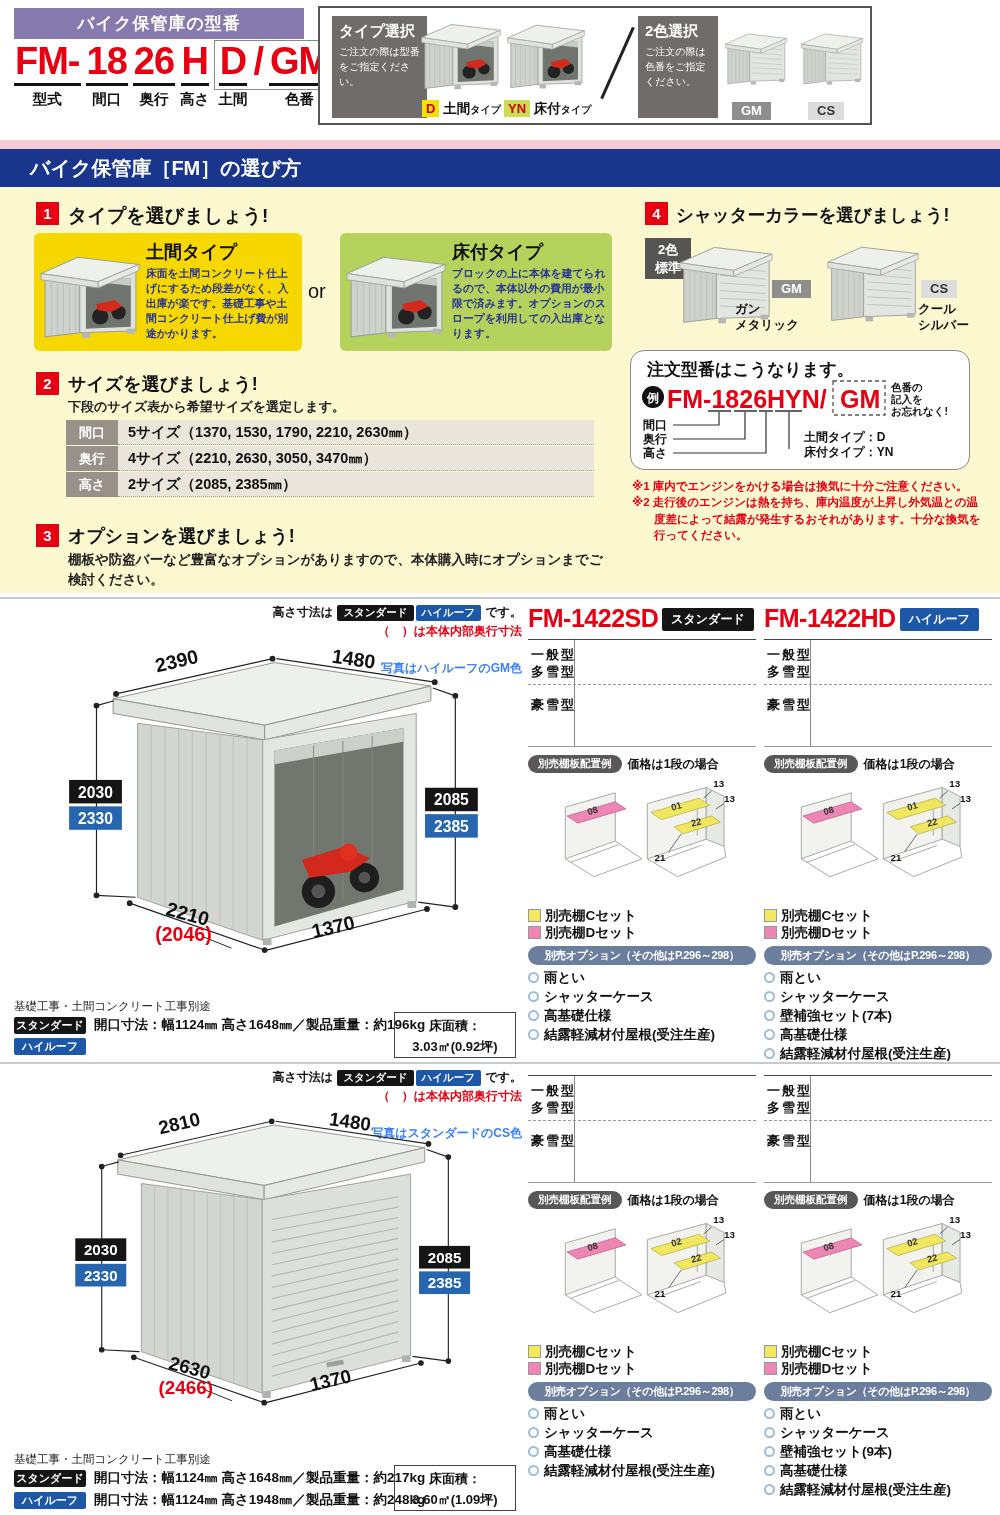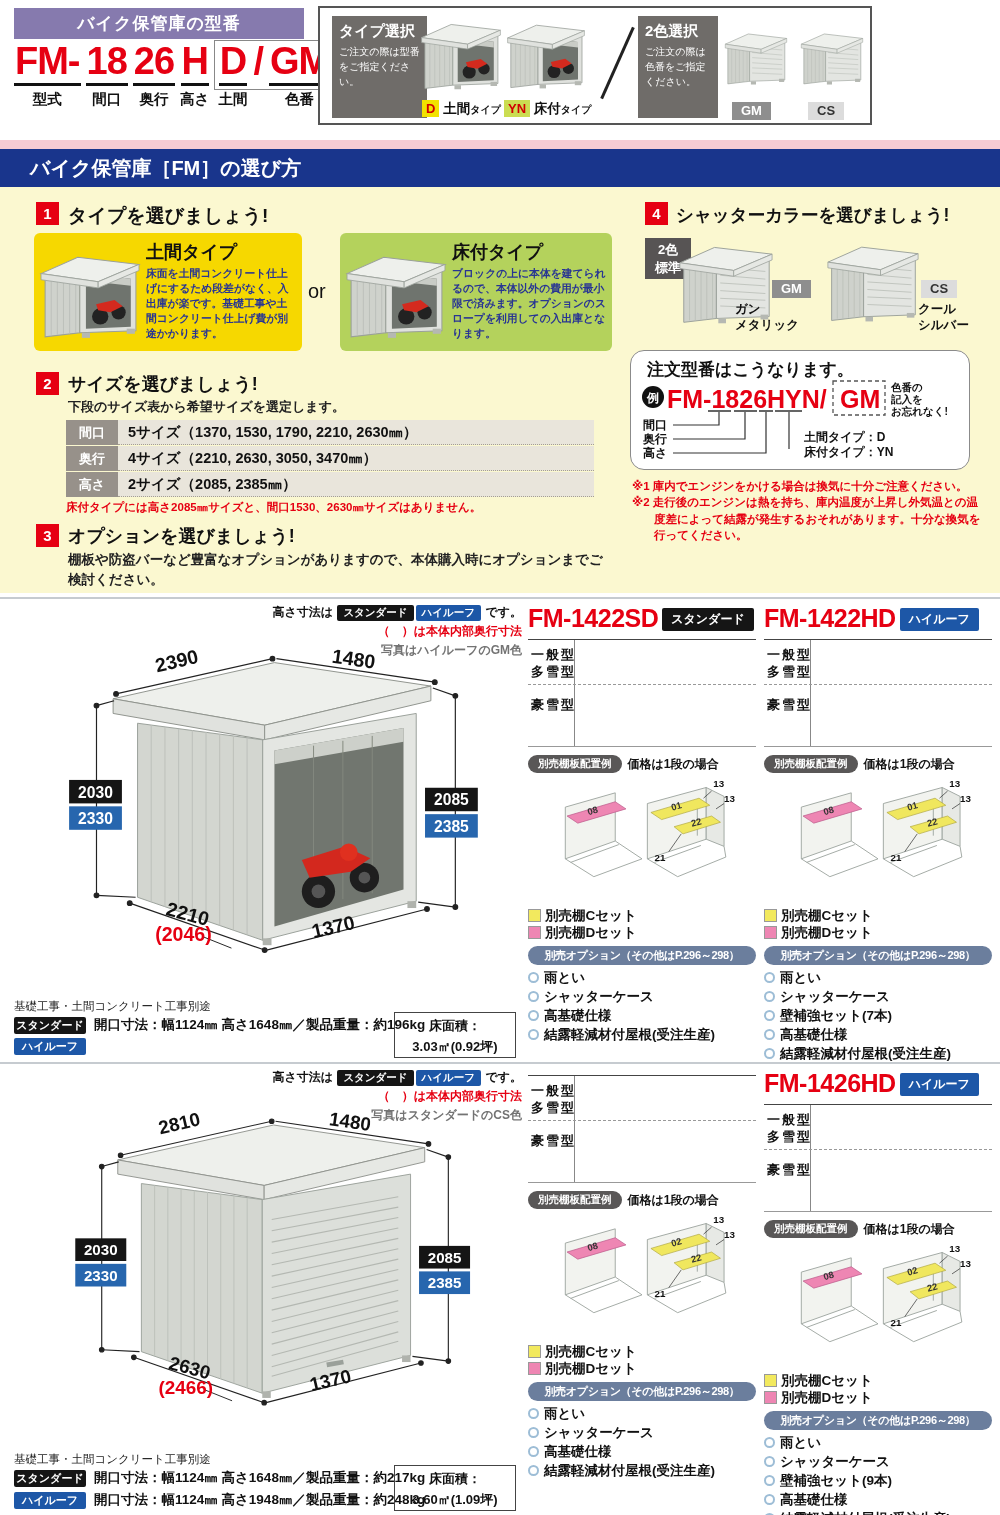--- a/index.html
+++ b/index.html
@@ -56,21 +56,21 @@
 .orderbox{left:630px;top:350px;width:340px;height:120px;background:#fff;
   border:1.5px solid #8b8b8b;border-radius:14px}
 .ordertitle{position:absolute;left:16px;top:7px;font-size:17px;font-weight:bold}
 
 .sep{position:absolute;left:0;width:1000px;border-top:2px solid #c6cbd0}
 .hnote{position:absolute;width:250px;text-align:right;font-size:12px;font-weight:bold}
 .hnote .bstd,.hnote .bhigh{display:inline-block;color:#fff;font-size:10.5px;
   padding:1px 6px;border-radius:2px;margin:0 1px}
 .bstd{background:#151515}.bhigh{background:#1d57a7}
 .hnote .inner{color:#e60012;margin-top:2px}
-.hnote .photo{color:#737373;font-weight:bold;margin-top:2px}
+.hnote .photo{color:#3b82f6;font-weight:bold;margin-top:20px}
 .basenote{position:absolute;font-size:11.5px;color:#222}
 .specrow{position:absolute;display:flex;align-items:center}
 .specbadge{width:72px;text-align:center;color:#fff;font-size:11px;font-weight:bold;
   line-height:17px;border-radius:2px;flex:none}
 .spectext{font-size:13.5px;font-weight:bold;padding-left:8px;white-space:nowrap}
 .floorbox{position:absolute;width:122px;height:46px;border:1.5px solid #444;
   text-align:center;font-size:13px;font-weight:bold;line-height:1.6;padding-top:3px}
 .col{position:absolute;width:228px}
 .mname{font-size:25px;font-weight:bold;color:#e60012;letter-spacing:-0.5px}
 .mbadge{display:inline-block;color:#fff;font-size:12px;font-weight:bold;
@@ -248,21 +248,20 @@
     </div>
     <div class="sizerow">
       <span class="sizelabel">奥行</span>
       <span class="sizeval">4サイズ（2210, 2630, 3050, 3470㎜）</span>
     </div>
     <div class="sizerow">
       <span class="sizelabel">高さ</span>
       <span class="sizeval">2サイズ（2085, 2385㎜）</span>
     </div>
   </div>
-  <span class="rednote" style="left:66px;top:500px;font-size:11.5px">床付タイプには高さ2085㎜サイズと、間口1530、2630㎜サイズはありません。</span>
 
   <span class="stepnum" style="left:36px;top:524px">3</span>
   <span class="steptitle" style="left:68px;top:524px;font-size:18px">オプションを選びましょう!</span>
   <span class="abs" style="left:68px;top:550px;width:545px;font-size:13.5px;font-weight:bold;color:#222;line-height:1.45">棚板や防盗バーなど豊富なオプションがありますので、本体購入時にオプションまでご検討ください。</span>
 
   <span class="stepnum" style="left:645px;top:202px">4</span>
   <span class="steptitle" style="left:676px;top:203px;font-size:17.5px">シャッターカラーを選びましょう!</span>
   <div class="badge2c" style="left:645px;top:238px">
     <div>2色</div>
     <div>標準</div>
@@ -665,21 +664,20 @@
           <span>高基礎仕様</span>
         </li>
       <li>
           <i></i>
           <span>結露軽減材付屋根(受注生産)</span>
         </li>
     </ul>
   </div>
 
   <div class="col" style="left:764px;top:1069px">
-    <div><span class="mname">FM-1426HD</span><span class="mbadge bhigh">ハイルーフ</span></div>
     <div class="ptable">
       <i class="vline"></i>
       <span class="prow" style="top:6px">一般型</span>
       <span class="prow" style="top:23px">多雪型</span>
       <i class="dash"></i>
       <span class="prow" style="top:56px">豪雪型</span>
     </div>
     <div class="shelfrow">
       <span class="shelfbadge">別売棚板配置例</span>
       <span class="pnote">価格は1段の場合</span>

